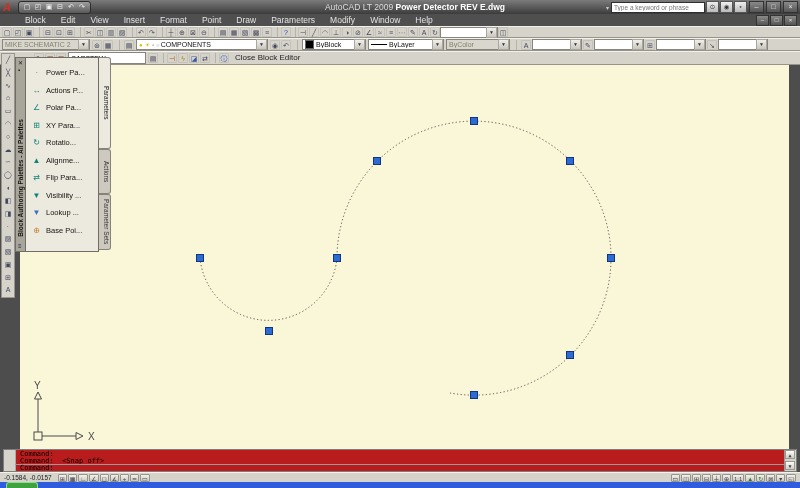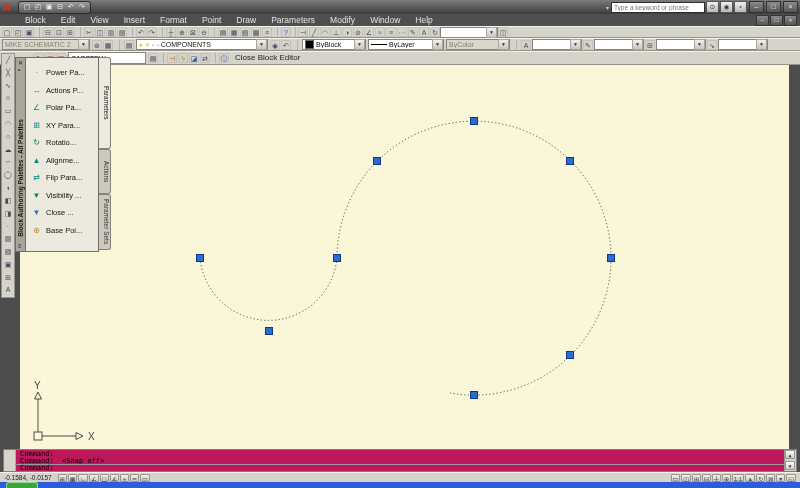--- a/index.html
+++ b/index.html
@@ -64,21 +64,21 @@
   .pal-body{width:73px;background:#ece9df;border:1px solid #6f6d66;border-left:none;padding-top:6px;box-sizing:border-box;}
   .pal-item{display:flex;align-items:center;height:17.5px;padding-left:5px;gap:4px;}
   .pal-ico{width:11px;text-align:center;font-size:8px;}
   .pal-label{font-size:7.5px;color:#15150f;white-space:nowrap;}
   .pal-tabs{width:12px;display:flex;flex-direction:column;}
   .pal-tab{writing-mode:vertical-rl;text-align:center;font-size:6.5px;color:#333;background:#cdc9bf;border:1px solid #85837a;border-left:none;border-radius:0 3px 3px 0;box-sizing:border-box;}
   .pal-tab.active{background:#ece9df;color:#111;}
 
   
   .bottom-zone{position:absolute;left:0;top:449px;width:800px;height:23px;background:#4d4d4d;}
-  .cmdwin{position:absolute;left:3px;top:449px;width:794px;height:23px;background:#be185d;border:1px solid #7e7e7e;box-sizing:border-box;font-family:"DejaVu Sans Mono",monospace;font-size:7px;color:#000;}
+  .cmdwin{position:absolute;left:3px;top:449px;width:794px;height:23px;background:#b91c1c;border:1px solid #7e7e7e;box-sizing:border-box;font-family:"DejaVu Sans Mono",monospace;font-size:7px;color:#000;}
   .cmd-handle{position:absolute;left:0;top:0;width:11px;height:100%;background:#d6d3cb;border-right:1px solid #aaa;}
   .cmd-history{position:absolute;left:16px;top:1px;line-height:7px;white-space:pre;}
   .cmd-sep{position:absolute;left:11px;right:11px;top:14px;border-top:1px solid #9a9a9a;}
   .cmd-prompt{position:absolute;left:16px;top:15px;line-height:7px;white-space:pre;}
   .cmd-scroll{position:absolute;right:0;top:0;width:11px;height:100%;background:#d6d3cb;border-left:1px solid #9a9a9a;}
   .cmd-scroll .sarrow{display:block;width:10px;height:9px;font-size:5px;line-height:9px;text-align:center;color:#345;background:linear-gradient(#fdfdfb,#cfccc3);border:1px solid #9a988f;box-sizing:border-box;}
   .cmd-scroll .sarrow+.sarrow{margin-top:2px;}
 
   
   .statusbar{position:absolute;left:0;top:472px;width:800px;height:10px;background:#d6d3cb;border-top:1px solid #f2f1ec;display:flex;align-items:center;box-sizing:border-box;}
@@ -99,20 +99,21 @@
   <div class="titlebar">
     <span class="logo">A</span>
     <span class="qat tstrip">
         <span class="ticon">▢</span>
         <span class="ticon">◰</span>
         <span class="ticon">▣</span>
         <span class="ticon">⊟</span>
         <span class="ticon">↶</span>
         <span class="ticon">↷</span>
       </span>
+    <span class="title"><span>AutoCAD LT 2009</span>&nbsp;<b>Power Detector REV E.dwg</b></span>
     <span class="infocenter">
       <span class="ic-arrow">▾</span>
       <input class="ic-input" placeholder="Type a keyword or phrase" style="">
       <span class="tstrip">
           <span class="icbtn">⊙</span>
           <span class="icbtn">◉</span>
           <span class="icbtn">⋆</span>
         </span>
       <span class="tstrip">
           <span class="winbtn">–</span>
@@ -366,21 +367,21 @@
         <div class="pal-item">
           <span class="pal-ico" style="color: rgb(12, 133, 120);">⇄</span>
           <span class="pal-label">Flip Para...</span>
         </div>
         <div class="pal-item">
           <span class="pal-ico" style="color: rgb(12, 133, 120);">▼</span>
           <span class="pal-label">Visibility ...</span>
         </div>
         <div class="pal-item">
           <span class="pal-ico" style="color: rgb(58, 111, 196);">▼</span>
-          <span class="pal-label">Close ...</span>
+          <span class="pal-label">Lookup ...</span>
         </div>
         <div class="pal-item">
           <span class="pal-ico" style="color: rgb(192, 122, 40);">⊕</span>
           <span class="pal-label">Base Poi...</span>
         </div>
       </div>
     <div class="pal-tabs">
         <div class="pal-tab active" style="height: 92px;">Parameters</div>
         <div class="pal-tab" style="height: 45px;">Actions</div>
         <div class="pal-tab" style="height: 56px;">Parameter Sets</div>

